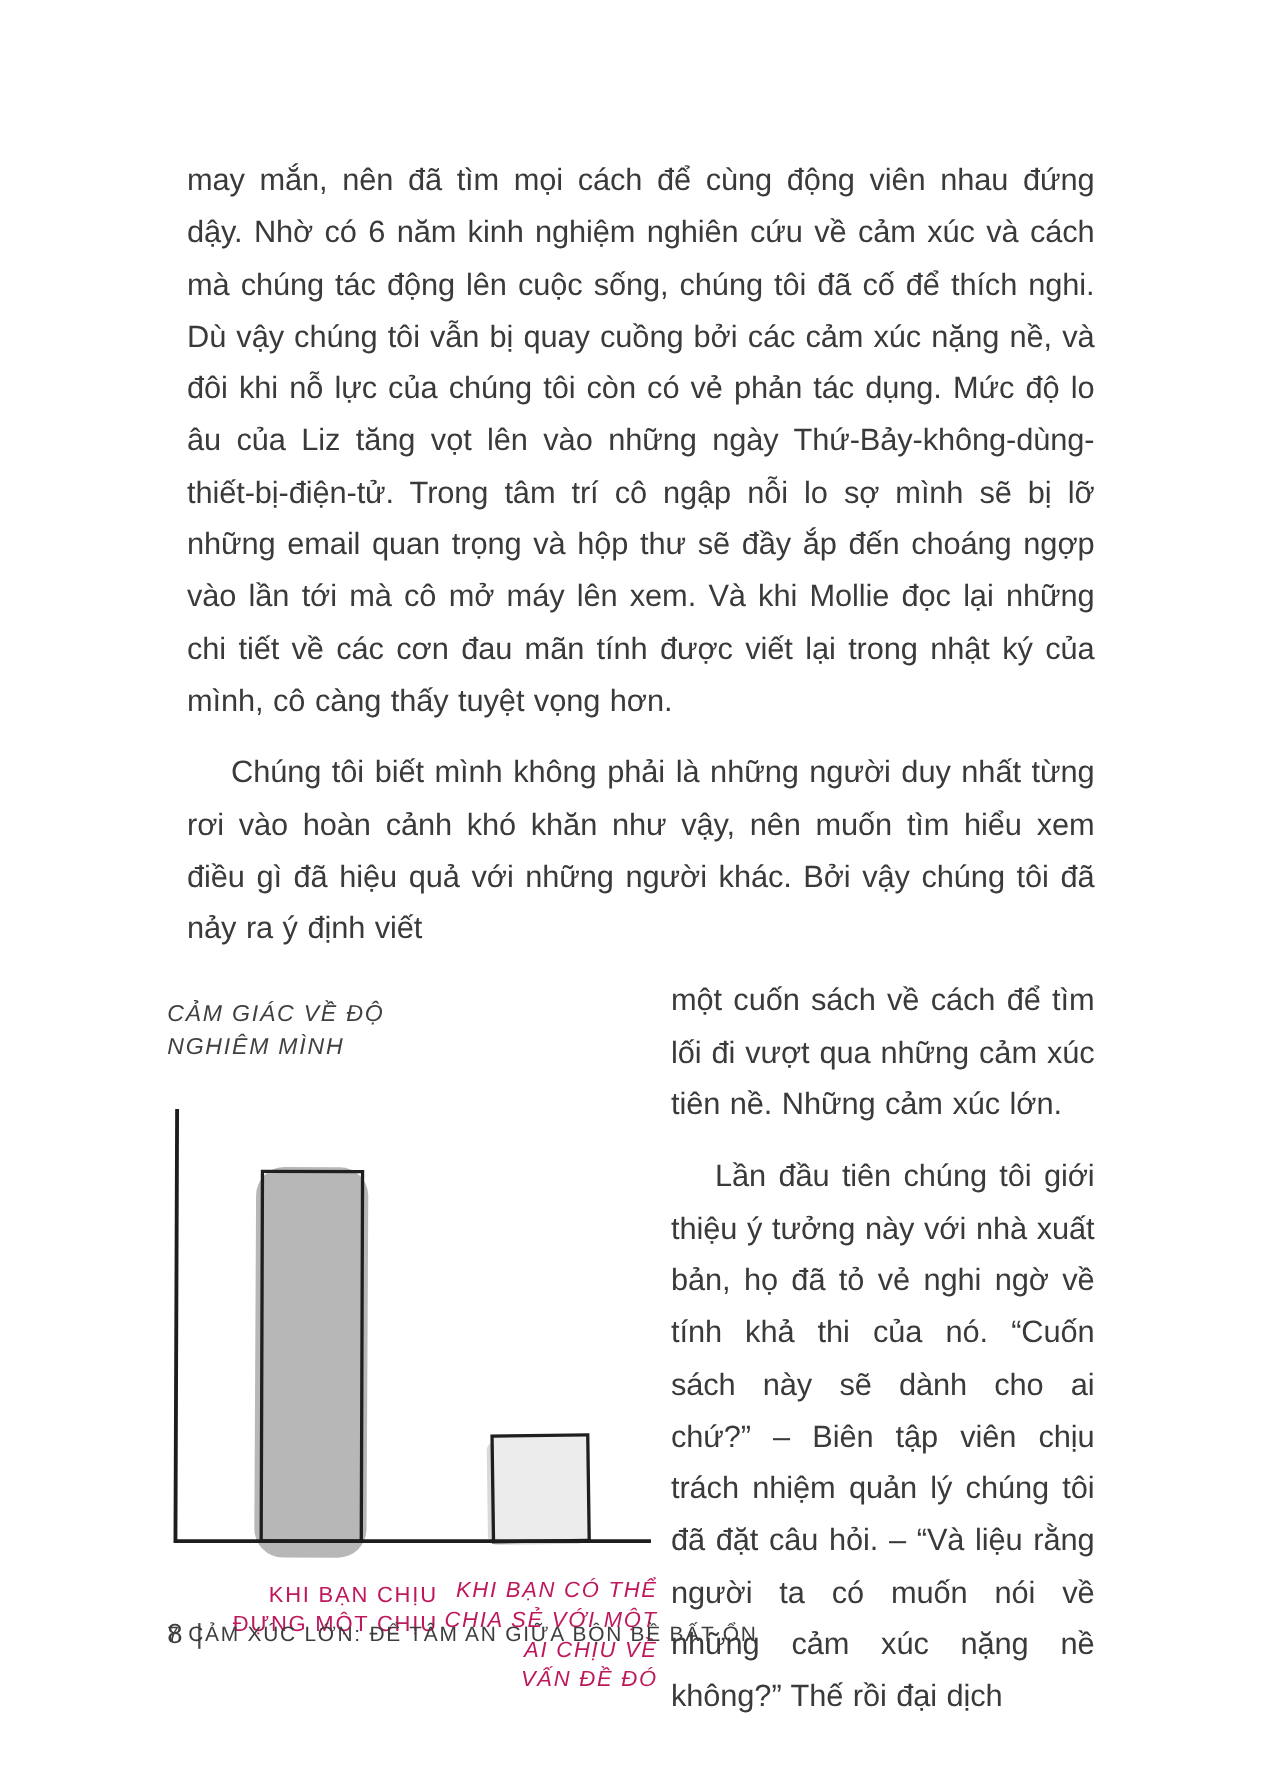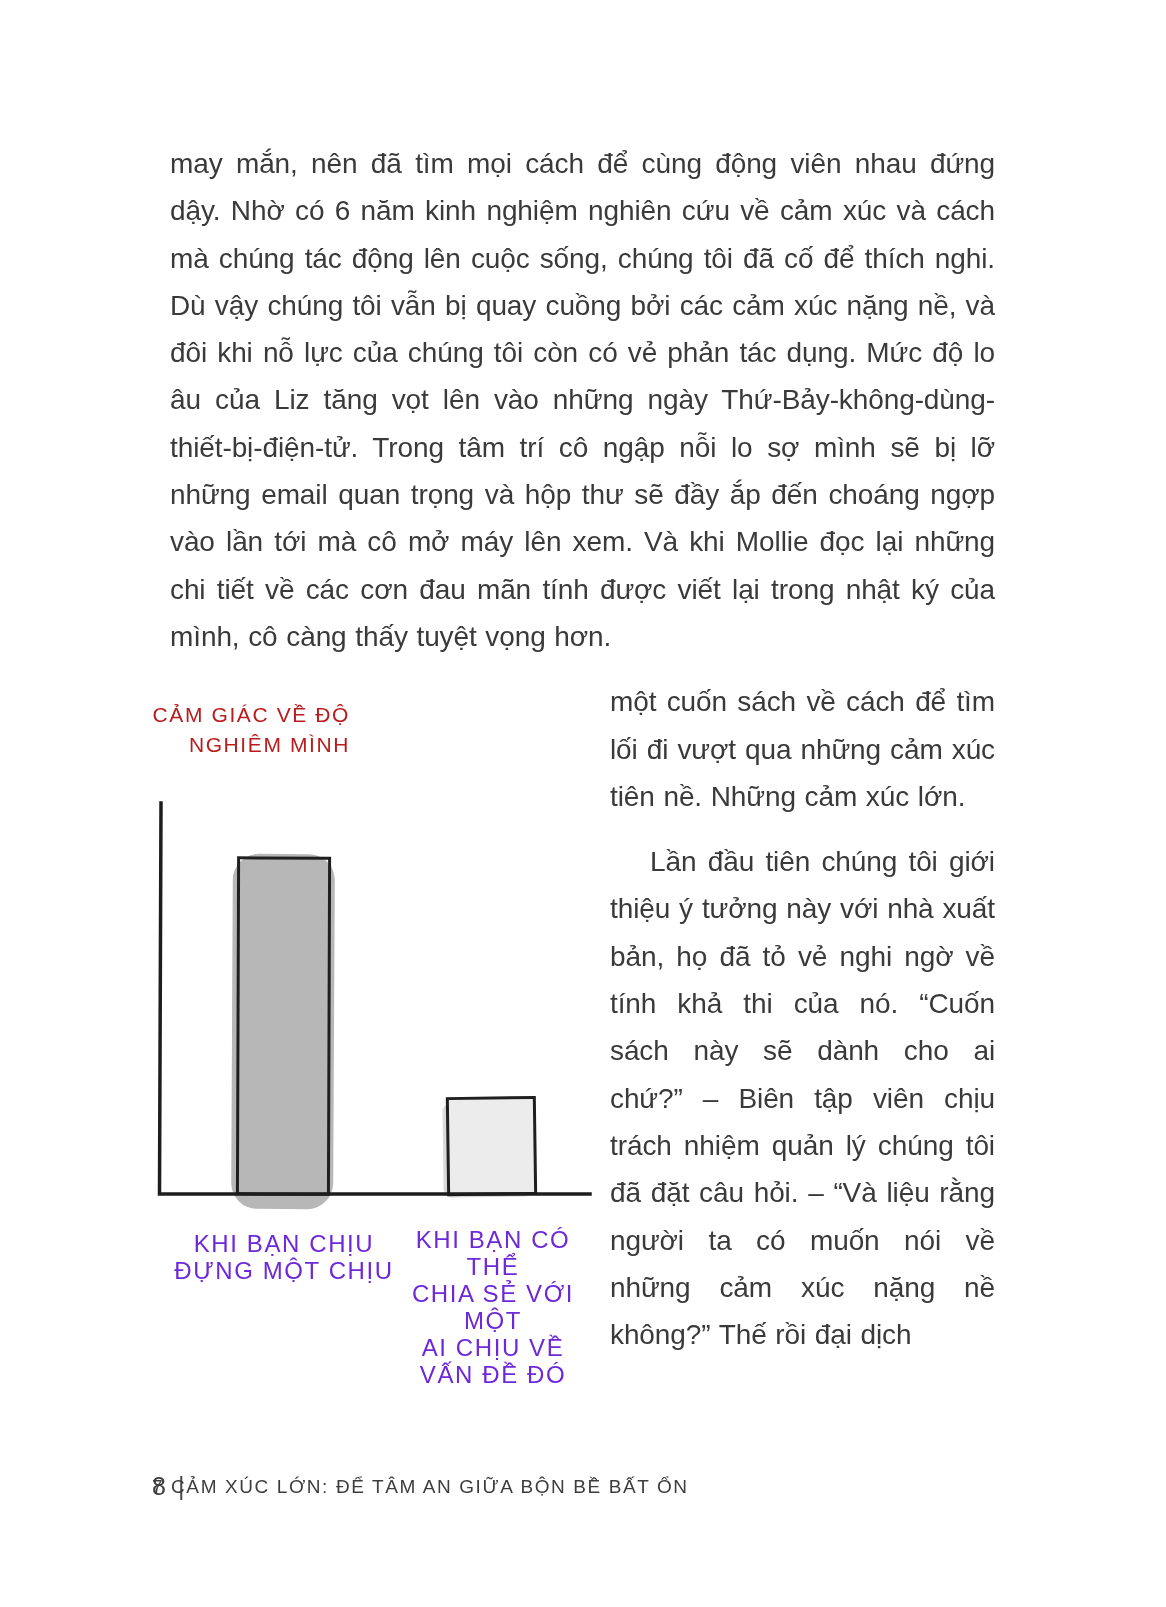--- a/index.html
+++ b/index.html
@@ -32,39 +32,40 @@
     float: left;
     width: 458px;
     height: 655px;
     position: relative;
     margin: 10px 0 0 0;
   }
   .chart-title {
     position: absolute;
     top: 12px; left: 0;
     width: 198px;
-    text-align: right;
+    text-align: left;
     font-size: 21px;
     line-height: 30px;
     letter-spacing: 1.6px;
-    color: #b91c1c;
+    color: #404040;
+    font-style: italic;
   }
   .chart-title span { display: block; }
   .chart-svg { position: absolute; top: 104px; left: 0; overflow: visible; }
   .bar-label {
     position: absolute;
-    text-align: center;
-    font-size: 24px;
+    text-align: right;
+    font-size: 20px;
     line-height: 27px;
     letter-spacing: 1.6px;
-    color: #6d28d9;
+    color: #be185d;
   }
   .bar-label span { display: block; }
   .label-0 { top: 542px; left: 18px;  width: 228px; }
-  .label-1 { top: 538px; left: 236px; width: 210px; }
+  .label-1 { top: 538px; left: 236px; width: 210px; font-style: italic; }
   .col-p { margin-top: 14px; }
   .col-p2 { margin-top: 18px; }
   .footer {
     position: absolute;
     left: 152px; top: 1472px;
     width: 861px;
     height: 34px;
   }
   .page-num {
     position: absolute; left: 0; top: 0;
@@ -79,20 +80,21 @@
     color: #3d3d3d;
   }
 </style>
 </head>
 <body>
 
 <div class="content">
 
   <p class="body-text">may mắn, nên đã tìm mọi cách để cùng động viên nhau đứng dậy. Nhờ có 6 năm kinh nghiệm nghiên cứu về cảm xúc và cách mà chúng tác động lên cuộc sống, chúng tôi đã cố để thích nghi. Dù vậy chúng tôi vẫn bị quay cuồng bởi các cảm xúc nặng nề, và đôi khi nỗ lực của chúng tôi còn có vẻ phản tác dụng. Mức độ lo âu của Liz tăng vọt lên vào những ngày Thứ-Bảy-không-dùng-thiết-bị-điện-tử. Trong tâm trí cô ngập nỗi lo sợ mình sẽ bị lỡ những email quan trọng và hộp thư sẽ đầy ắp đến choáng ngợp vào lần tới mà cô mở máy lên xem. Và khi Mollie đọc lại những chi tiết về các cơn đau mãn tính được viết lại trong nhật ký của mình, cô càng thấy tuyệt vọng hơn.</p>
 
+  <p class="body-text p2a indent">Chúng tôi biết mình không phải là những người duy nhất từng rơi vào hoàn cảnh khó khăn như vậy, nên muốn tìm hiểu xem điều gì đã hiệu quả với những người khác. Bởi vậy chúng tôi đã nảy ra ý định viết</p>
 
   <div class="wrap-zone">
 
     <figure class="chart-figure">
       <div class="chart-title">
         <span>CẢM GIÁC VỀ ĐỘ</span>
         <span>NGHIÊM MÌNH</span>
       </div>
 
       <svg class="chart-svg" width="444" height="430" viewBox="0 0 444 430">

